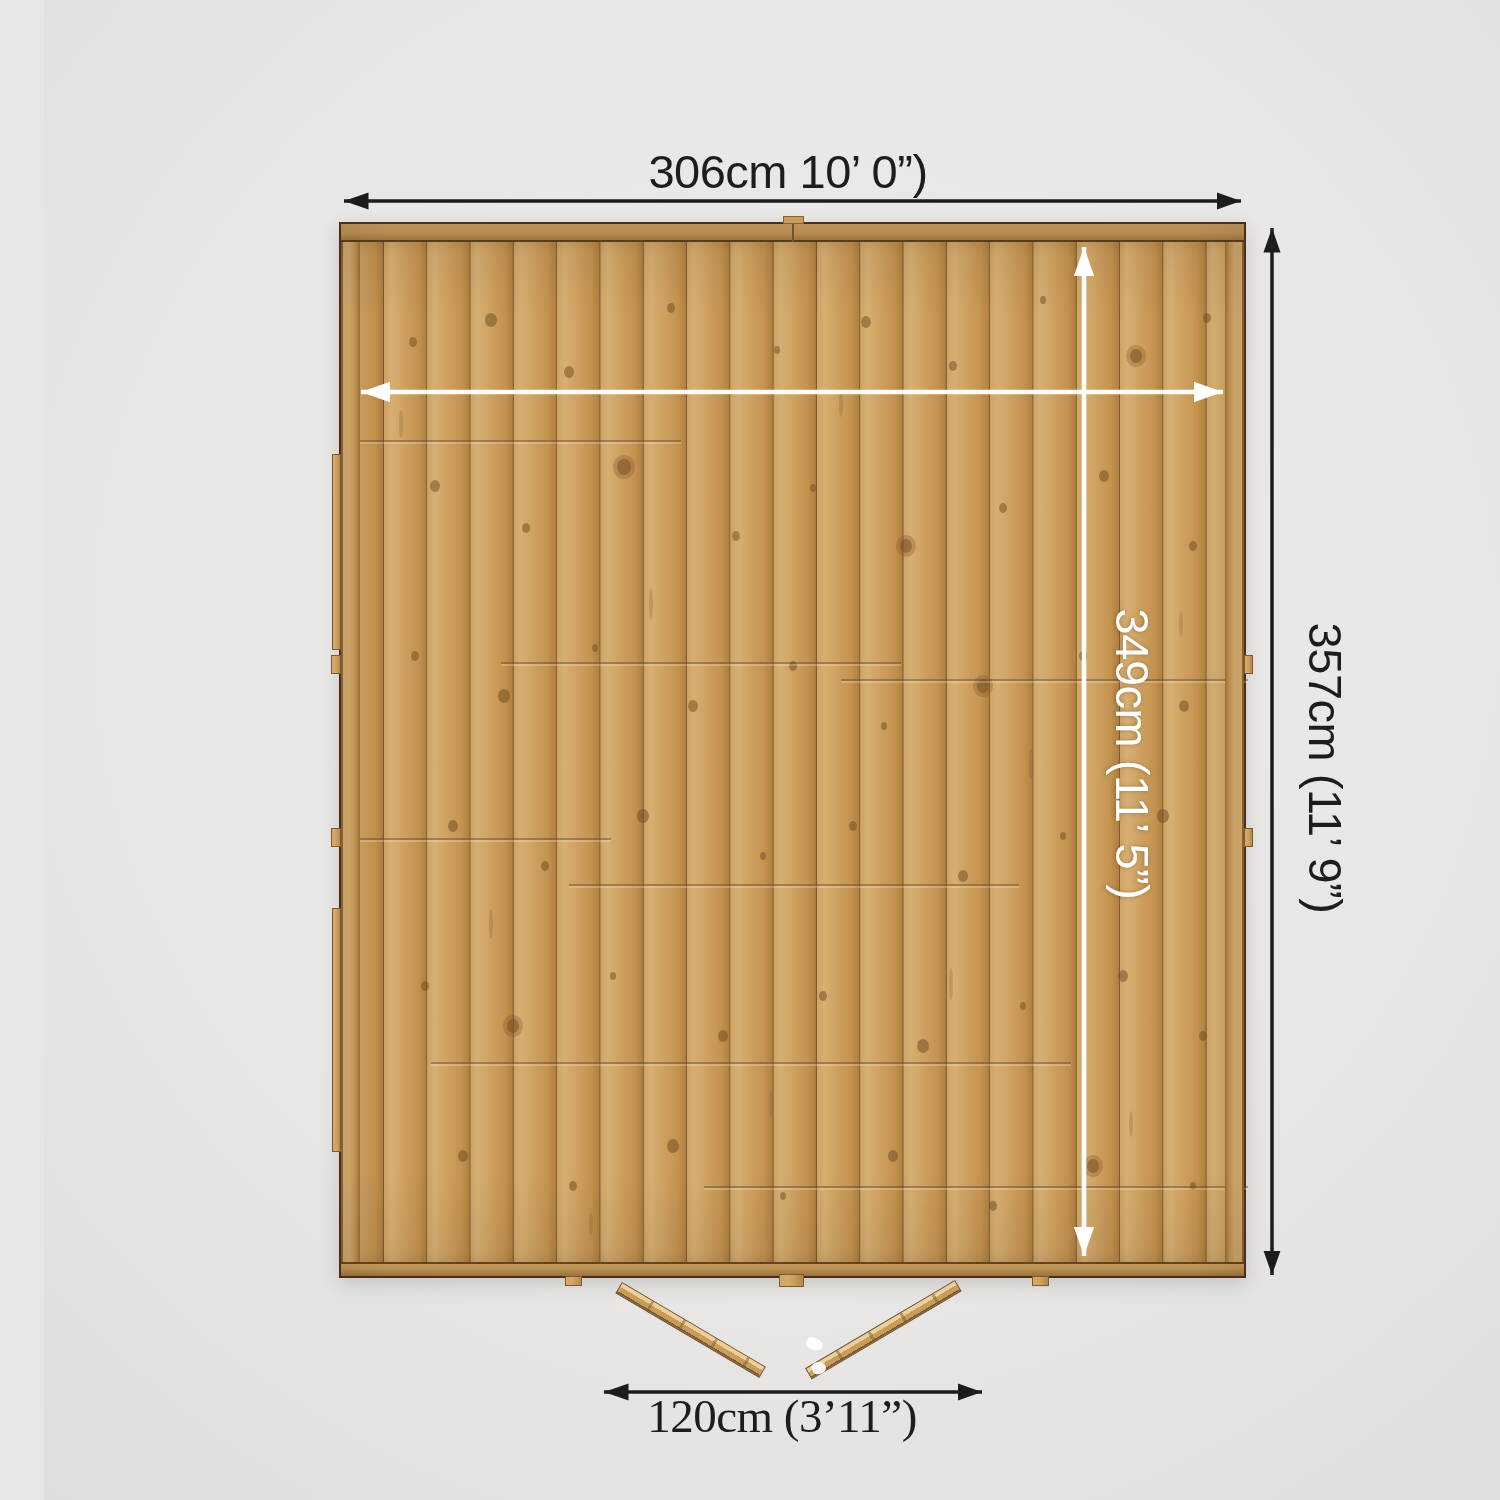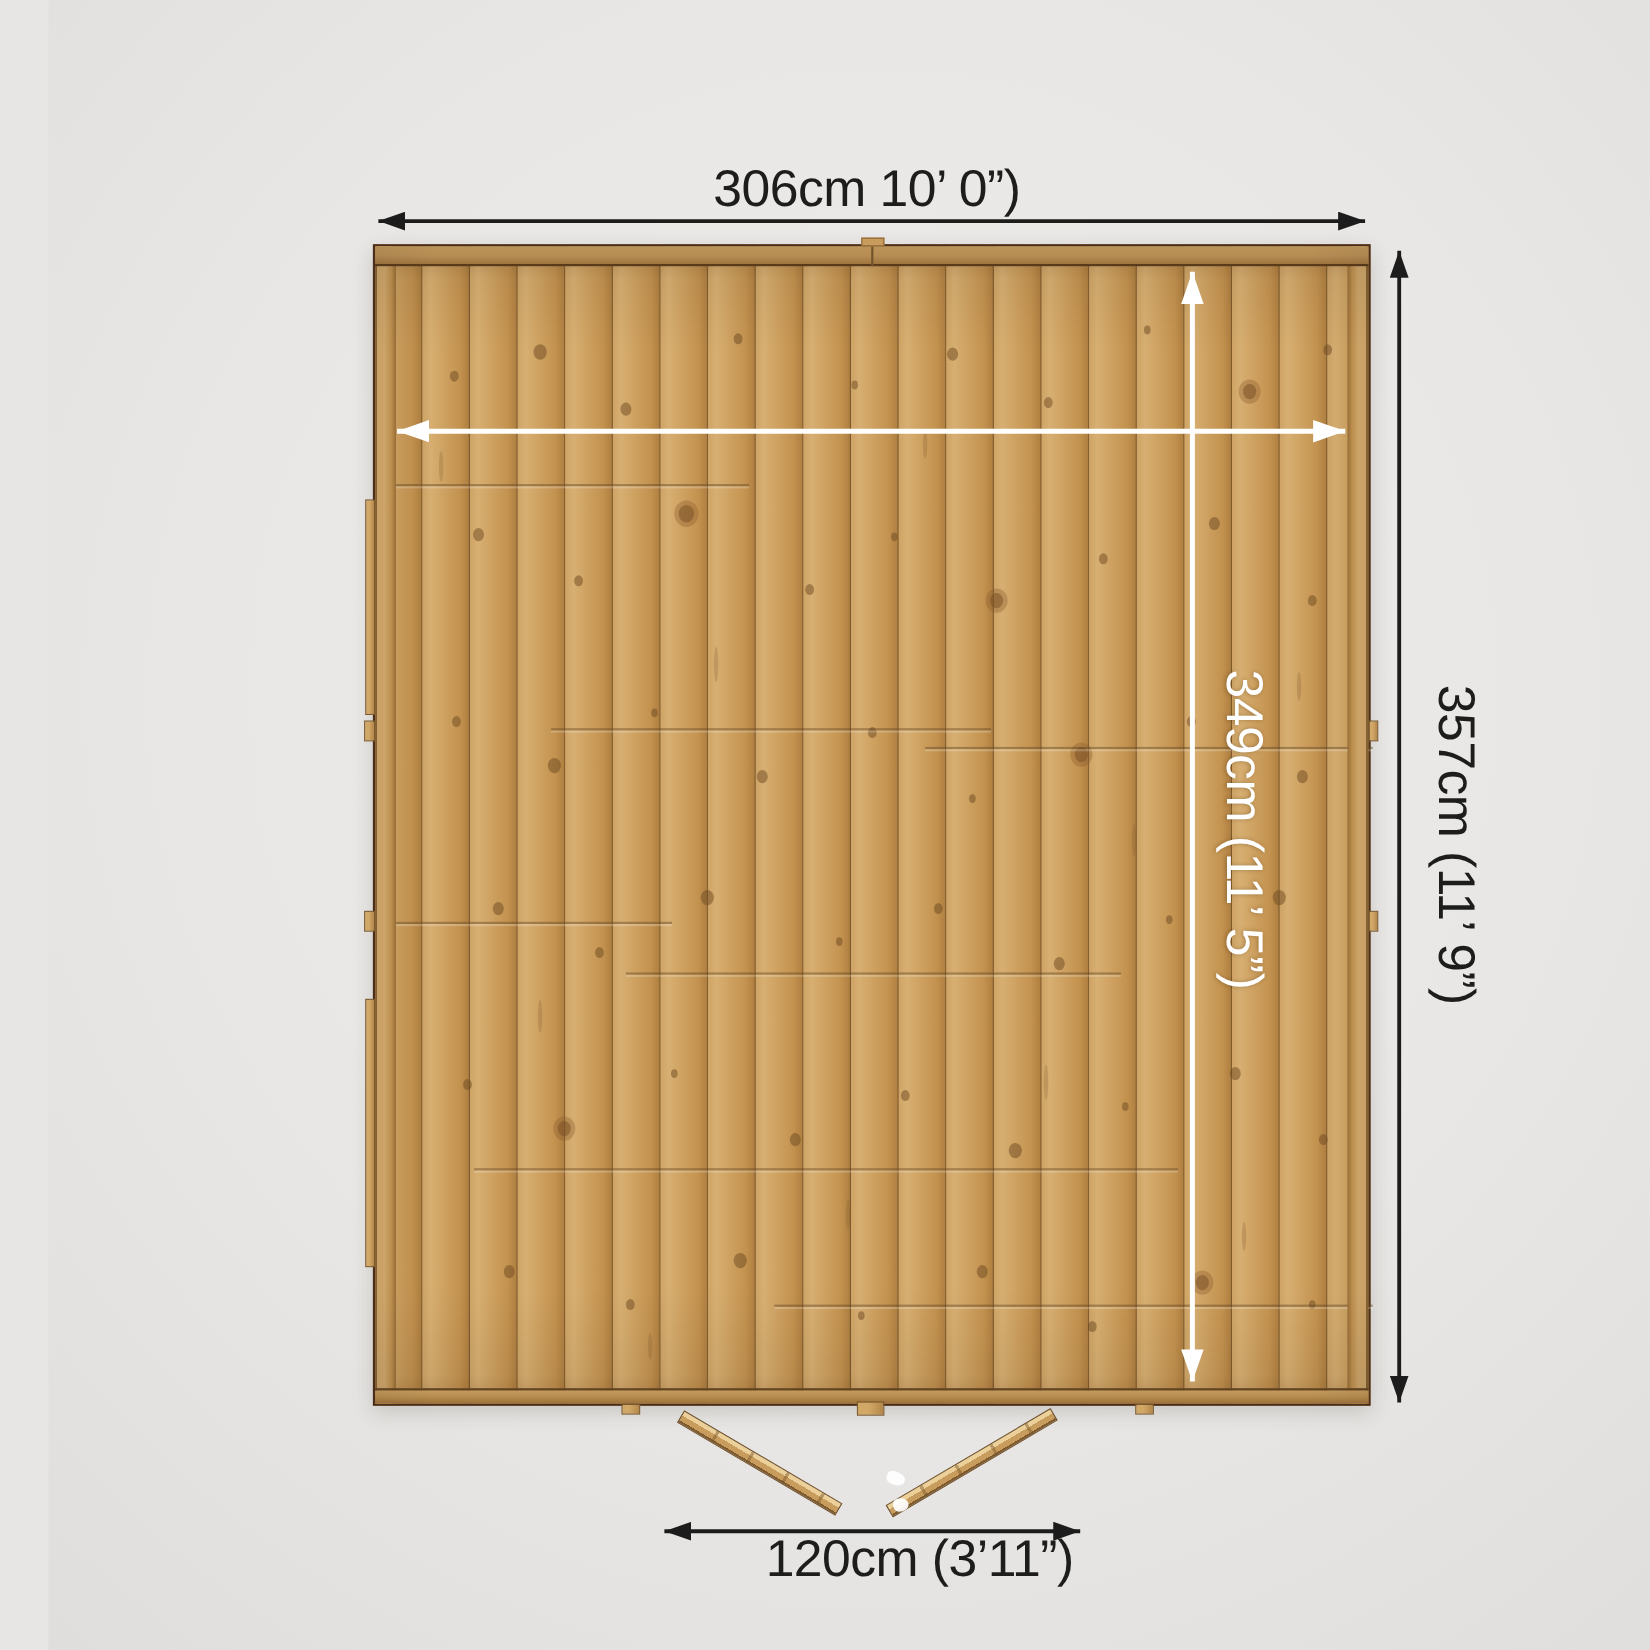--- a/index.html
+++ b/index.html
@@ -83,21 +83,21 @@
     position:absolute;white-space:nowrap;
     font-size:47px;letter-spacing:-0.5px;color:#1d1d1b;
     transform:translate(-50%,-50%);
   }
   .label.white{color:#ffffff;text-shadow:0 1px 4px rgba(70,45,15,.35);}
   .label.rot{transform:translate(-50%,-50%) rotate(90deg);}
   .label-top{left:744px;top:171px;}
   .label-inner-w{left:718px;top:361px;}
   .label-inner-d{left:1088px;top:754px;}
   .label-outer-d{left:1281px;top:768px;}
-  .label-door{left:792px;top:1416px;}
+  .label-door{left:738px;top:1416px;font-family:Liberation Serif, serif;}
 </style>
 </head>
 <body>
 
 <div class="canvas">
 
   <div class="shed">
 
     <svg class="knots" viewBox="0 0 907 1056" aria-hidden="true">
       <g fill="#6e4a22" opacity="0.5">

